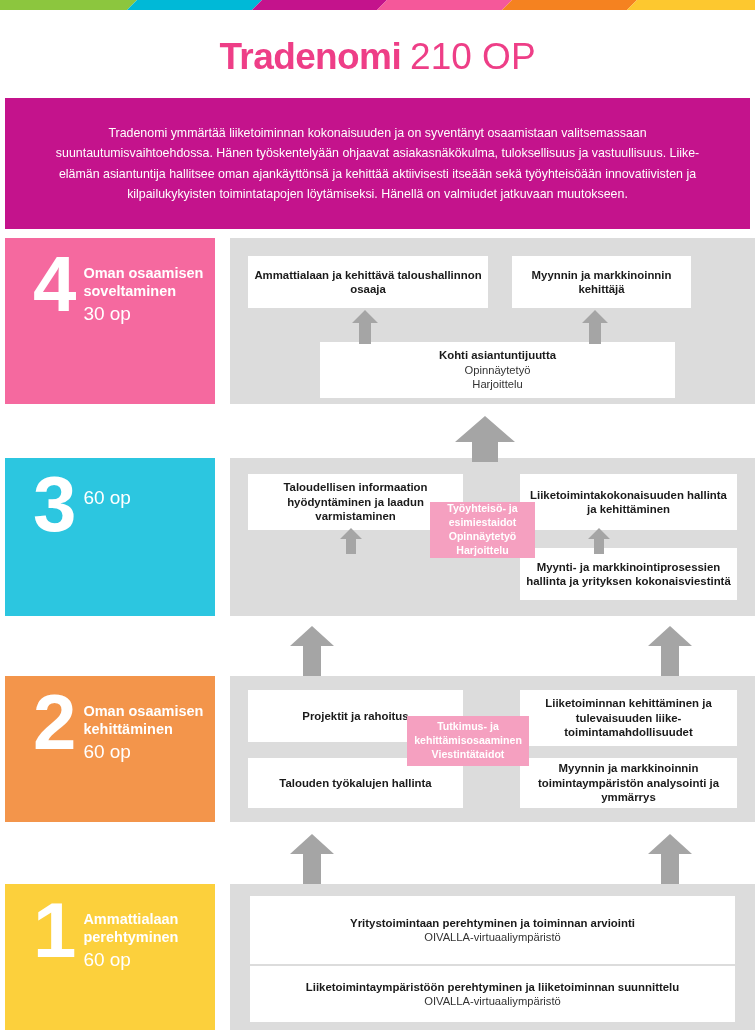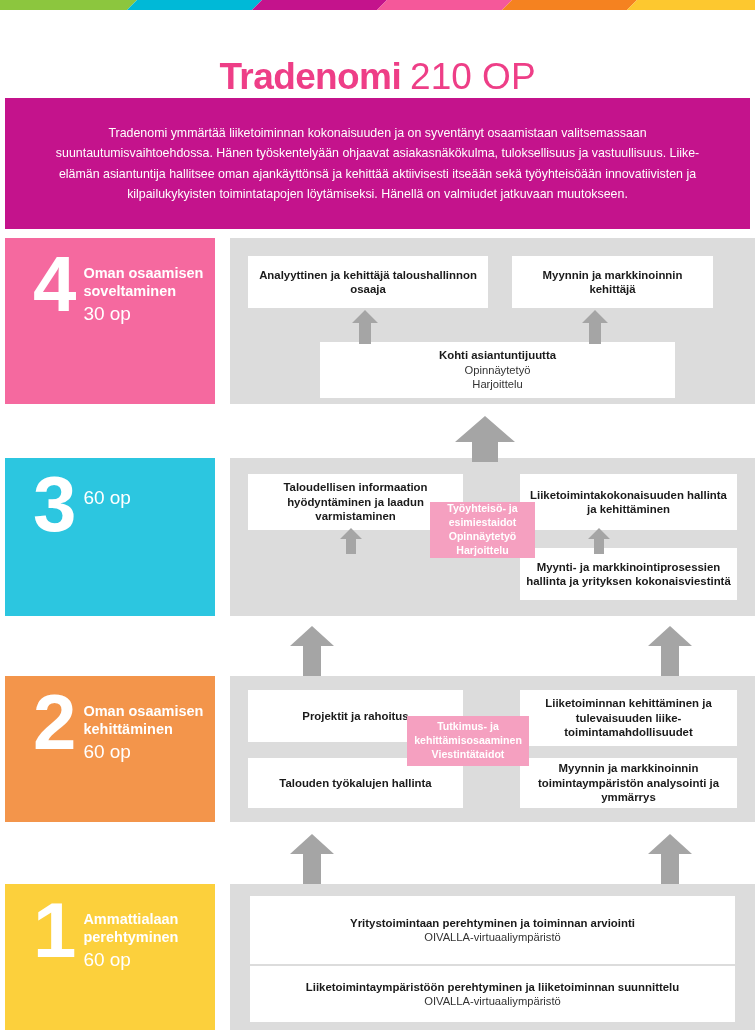--- a/index.html
+++ b/index.html
@@ -30,21 +30,20 @@
   }
   .topbar svg { display: block; }
 
   
   .title-wrap {
     position: absolute;
     top: 36px; left: 0;
     width: 755px;
     text-align: center;
     white-space: nowrap;
-    margin-top: 20px;
   }
   .title-strong {
     font-size: 37px;
     font-weight: bold;
     color: #ee3e87;
     letter-spacing: -0.6px;
   }
   .title-light {
     font-size: 37px;
     font-weight: normal;
@@ -199,24 +198,24 @@
     <div class="badge" id="badge4" style="height: 166px; background: rgb(245, 105, 159);">
       <div class="badge-num">4</div>
       <div class="badge-txt">
         <div class="badge-name">Oman osaamisen soveltaminen</div>
         <div class="badge-op">30 op</div>
       </div>
     </div>
     <div class="panel" style="height:166px;">
 
       <div class="box" style="left:18px; top:18px; width:240px; height:52px;">
-        <div class="box-title">Analyyttinen ja kehittäjä taloushallinnon osaaja</div>
-      </div>
-
-      <div class="box" style="left:282px; top:18px; width:201px; height:52px;">
+        <div class="box-title">Ammattialaan ja kehittävä taloushallinnon osaaja</div>
+      </div>
+
+      <div class="box" style="left:282px; top:18px; width:179px; height:52px;">
         <div class="box-title">Myynnin ja markkinoinnin kehittäjä</div>
       </div>
 
       <div class="box" style="left:90px; top:104px; width:355px; height:56px;">
         <div class="box-title">Kohti asiantuntijuutta</div>
         <div class="box-sub">Opinnäytetyö</div>
         <div class="box-sub">Harjoittelu</div>
       </div>
 
       <div class="arrow" style="left:122px; top:72px;">

